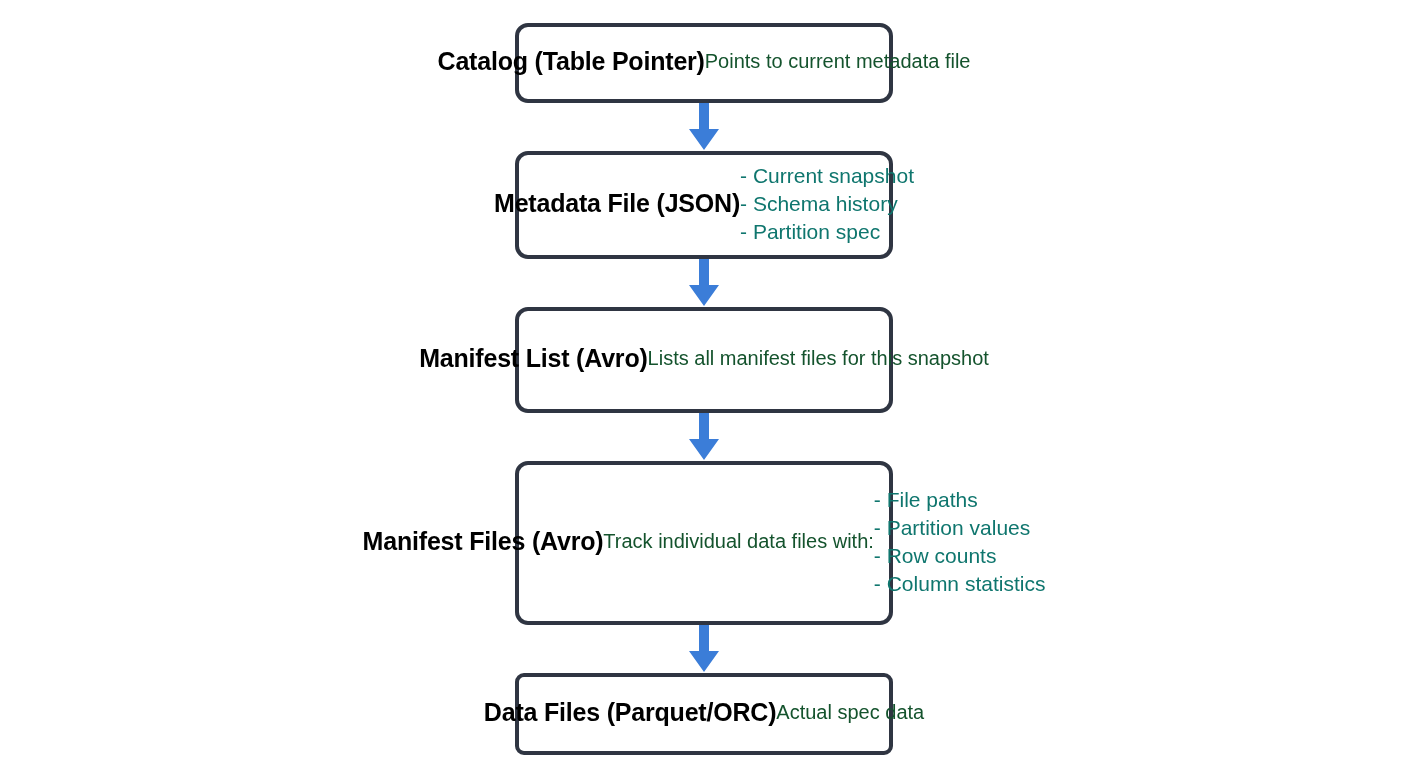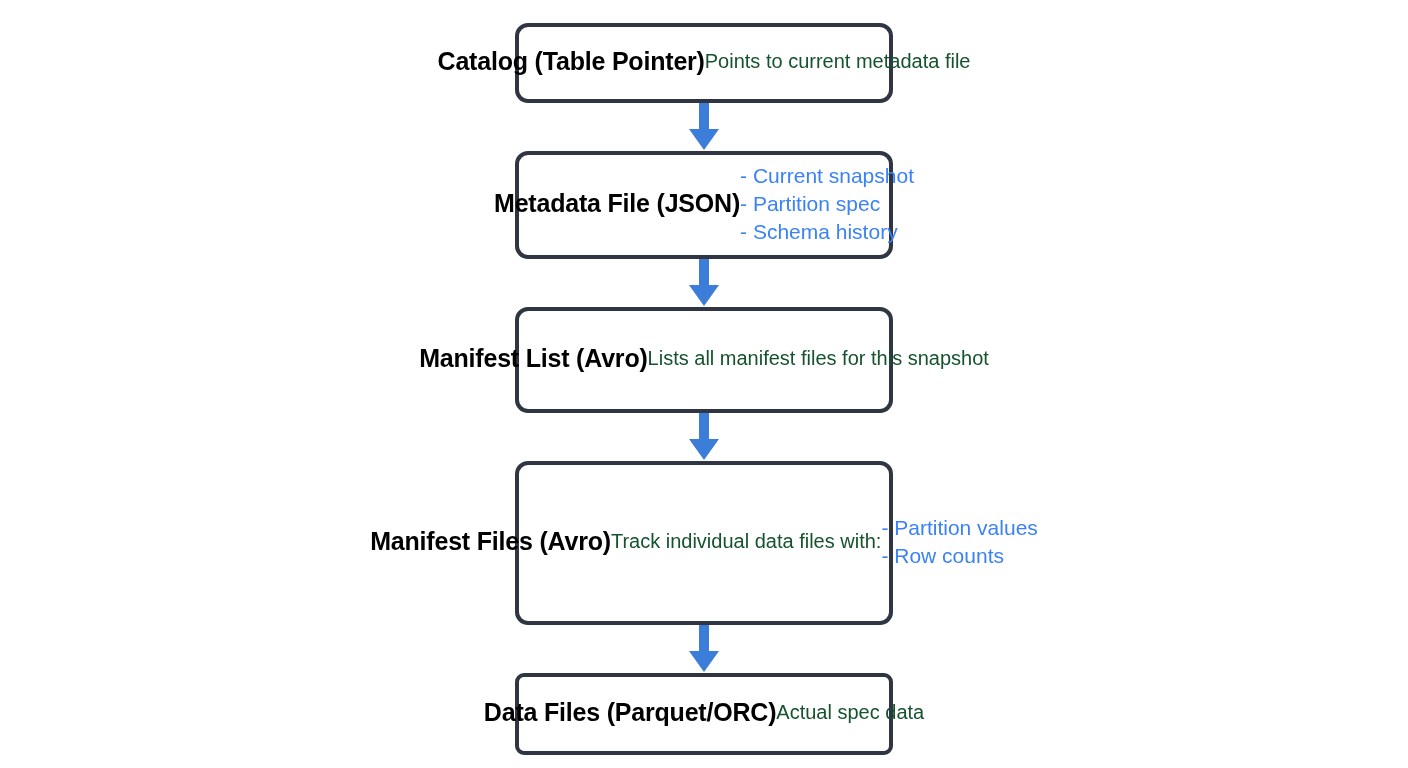--- a/index.html
+++ b/index.html
@@ -53,21 +53,21 @@
     color: #14532d;
     line-height: 1.22;
     white-space: nowrap;
   }
 
   .node-bullets {
     display: inline-block;
     text-align: left;
     font-size: 21px;
     font-weight: normal;
-    color: #3b82f6;
+    color: #0f766e;
     line-height: 1.33;
     margin-top: 1px;
   }
   .node-bullets .bullet-line {
     white-space: nowrap;
   }
 
   .arrow {
     width: 34px;
     height: 48px;
@@ -92,44 +92,46 @@
   </div>
 
   <svg class="arrow" viewBox="0 0 34 48">
     <polygon points="12,0 22,0 22,26 32,26 17,47 2,26 12,26" fill="#3b7dd8"></polygon>
   </svg>
 
   <div class="node node-metadata">
     <div class="node-title">Metadata File (JSON)</div>
     <div class="node-bullets">
       <div class="bullet-line">- Current snapshot</div>
+      <div class="bullet-line">- Schema history</div>
       <div class="bullet-line">- Partition spec</div>
-      <div class="bullet-line">- Schema history</div>
     </div>
   </div>
 
   <svg class="arrow" viewBox="0 0 34 48">
     <polygon points="12,0 22,0 22,26 32,26 17,47 2,26 12,26" fill="#3b7dd8"></polygon>
   </svg>
 
   <div class="node node-manifestlist">
     <div class="node-title">Manifest List (Avro)</div>
     <div class="node-subtitle">Lists all manifest files for this snapshot</div>
   </div>
 
   <svg class="arrow" viewBox="0 0 34 48">
     <polygon points="12,0 22,0 22,26 32,26 17,47 2,26 12,26" fill="#3b7dd8"></polygon>
   </svg>
 
   <div class="node node-manifestfiles">
     <div class="node-title">Manifest Files (Avro)</div>
     <div class="node-subtitle">Track individual data files with:</div>
     <div class="node-bullets">
+      <div class="bullet-line">- File paths</div>
       <div class="bullet-line">- Partition values</div>
       <div class="bullet-line">- Row counts</div>
+      <div class="bullet-line">- Column statistics</div>
     </div>
   </div>
 
   <svg class="arrow" viewBox="0 0 34 48">
     <polygon points="12,0 22,0 22,26 32,26 17,47 2,26 12,26" fill="#3b7dd8"></polygon>
   </svg>
 
   <div class="node node-datafiles">
     <div class="node-title">Data Files (Parquet/ORC)</div>
     <div class="node-subtitle">Actual spec data</div>

